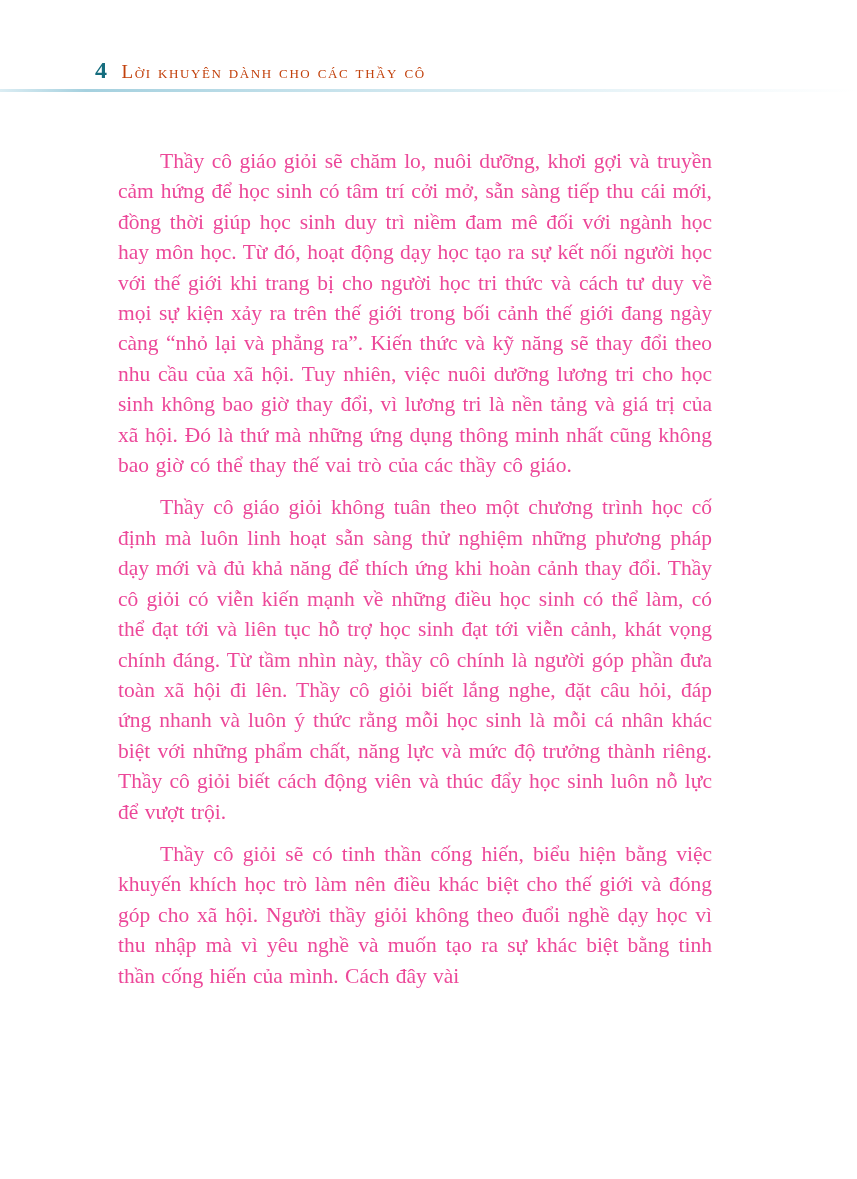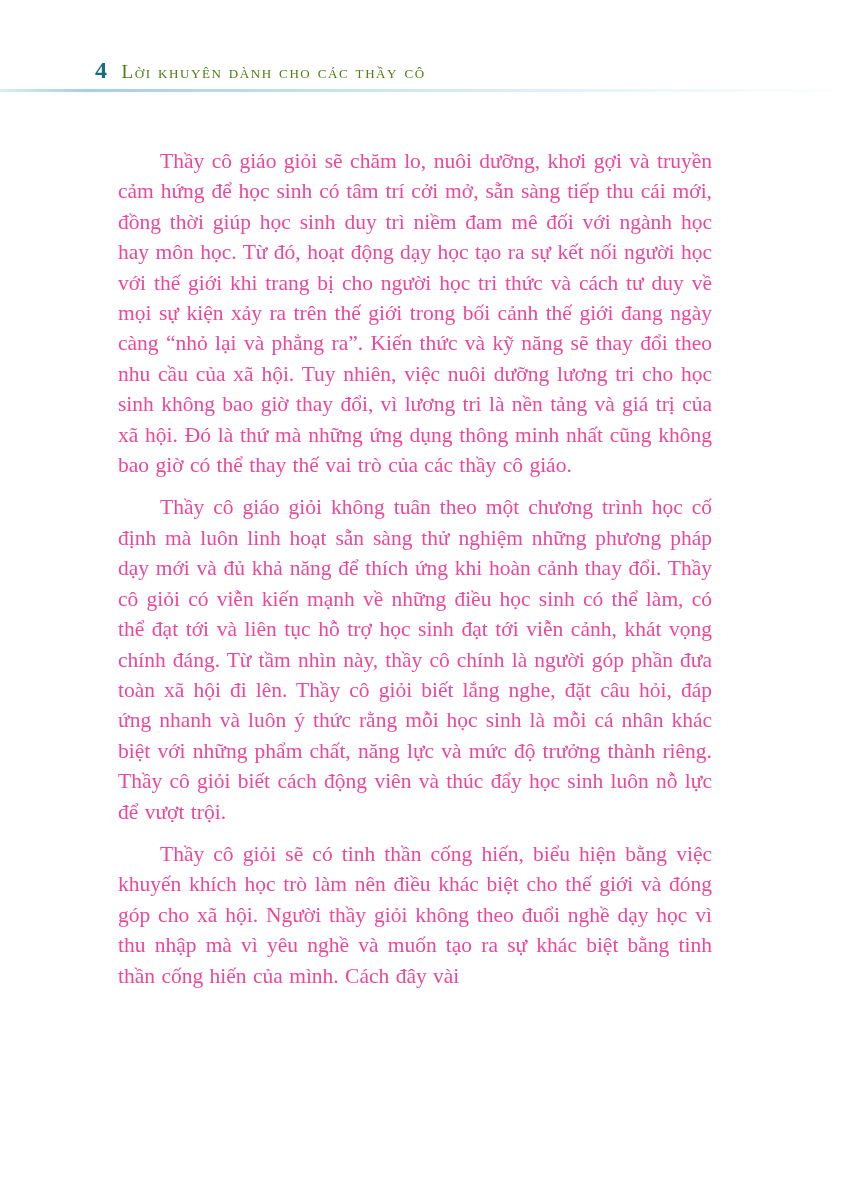--- a/index.html
+++ b/index.html
@@ -26,21 +26,21 @@
   }
   .page-number {
     font-size: 24px;
     font-weight: bold;
     color: #156d7e;
     letter-spacing: 0.5px;
   }
   .running-title {
     font-variant-caps: small-caps;
     font-size: 19px;
-    color: #4d7c0f;
+    color: #c2410c;
     letter-spacing: 1.6px;
   }
   .header-rule {
     position: absolute;
     top: 89px;
     left: 0;
     width: 100%;
     height: 3px;
     background: linear-gradient(90deg,
       rgba(190, 222, 233, 0.55) 0%,

